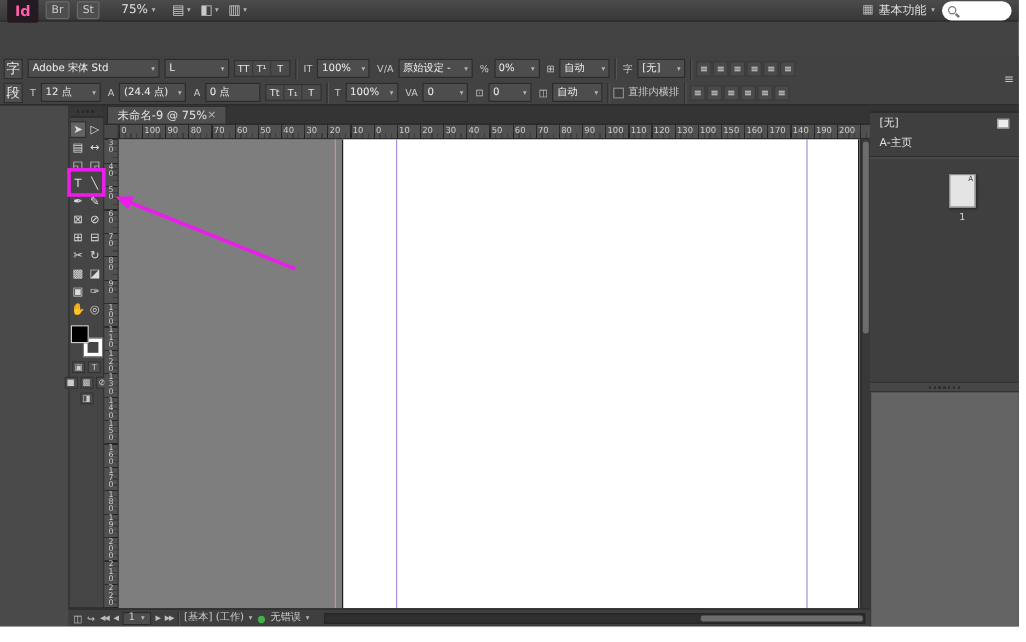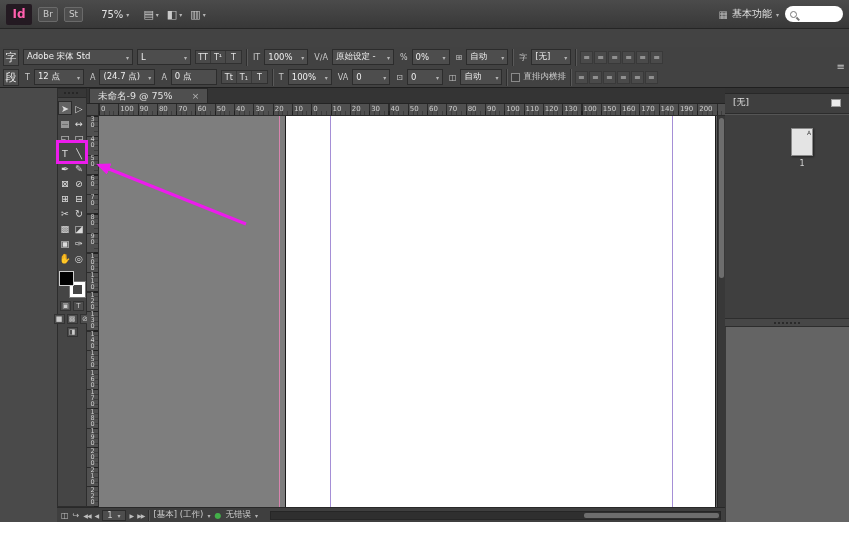--- a/index.html
+++ b/index.html
@@ -1,20 +1,20 @@
 <!DOCTYPE html>
 <html><head>
 <meta charset="utf-8">
 <style>
   *{box-sizing:border-box;margin:0;padding:0}
   body{width:855px;height:535px;background:#fff;font-family:"DejaVu Sans",sans-serif;position:relative;overflow:hidden}
   .app{position:absolute;left:0;top:0;width:849px;height:522px;background:#434343;overflow:hidden;color:#ddd}
 
   
-  .topbar{position:absolute;left:0;top:0;right:0;height:29px;background:linear-gradient(#4b4b4b,#383838);border-bottom:1px solid #252525;display:flex;align-items:center;gap:6px;padding:0 6px}
+  .topbar{position:absolute;left:0;top:0;right:0;height:18px;background:linear-gradient(#4b4b4b,#383838);border-bottom:1px solid #252525;display:flex;align-items:center;gap:6px;padding:0 6px}
   .logo{width:26px;height:21px;background:#241a22;color:#ff5fae;font-weight:bold;font-size:12px;display:flex;align-items:center;justify-content:center;border-radius:2px}
   .mini-btn{height:15px;padding:0 4px;border:1px solid #6a6a6a;border-radius:2px;background:#4e4e4e;font-size:9px;color:#ccc;display:flex;align-items:center}
   .zoom{font-size:10px;color:#e2e2e2;display:flex;gap:3px;align-items:center;margin-left:12px}
   .car{font-size:6px;color:#b5b5b5}
   .icon-dd{display:flex;align-items:center;gap:2px;margin-left:8px;font-size:11px;color:#c9c9c9}
   .spacer{flex:1}
   .workspace{font-size:10px;display:flex;gap:4px;align-items:center;color:#e0e0e0}
   .ws-icon{font-size:10px;color:#bbb}
   .search{width:58px;height:16px;background:#fff;border-radius:8px;display:flex;align-items:center;padding:0 5px;gap:3px;flex:none}
   .search input{border:none;outline:none;width:34px;font-size:9px;background:transparent}
@@ -53,21 +53,21 @@
   .tool.active{background:#636363;border:1px solid #2b2b2b}
   .swatches{position:relative;width:26px;height:26px;margin:6px auto 2px}
   .strokesw{position:absolute;right:0;bottom:0;width:15px;height:15px;border:3px solid #fff;outline:1px solid #777;background:transparent}
   .fillsw{position:absolute;left:0;top:0;width:15px;height:15px;background:#000;border:1px solid #cfcfcf}
   .mini-rows{display:flex;flex-direction:column;align-items:center;gap:3px;margin-top:4px}
   .mrow{display:flex;gap:2px}
   .mbtn{width:11px;height:10px;background:#4e4e4e;border:1px solid #333;font-size:7px;color:#ccc;display:flex;align-items:center;justify-content:center}
 
   
   .tabbar{position:absolute;left:87px;top:88px;width:638px;height:16px;background:#343434;border-bottom:1px solid #242424;display:flex;align-items:flex-end;padding-left:2px}
-  .doc-tab{height:15px;background:#4f4f4f;border:1px solid #282828;border-bottom:none;display:flex;align-items:center;gap:19px;padding:0 8px;font-size:9.5px;color:#e3e3e3;white-space:nowrap}
+  .doc-tab{height:15px;background:#4f4f4f;border:1px solid #282828;border-bottom:none;display:flex;align-items:center;gap:0;padding:0 8px;font-size:9.5px;color:#e3e3e3;white-space:nowrap}
   .doc-close{color:#b5b5b5;font-size:9px}
   .ruler-corner{position:absolute;left:87px;top:104px;width:12px;height:12px;background:#4a4a4a;border-right:1px solid #2c2c2c;border-bottom:1px solid #2c2c2c}
   .hruler{position:absolute;left:99px;top:104px;width:626px;height:12px;background:#505050;border-bottom:1px solid #2c2c2c;overflow:hidden;
     background-image:repeating-linear-gradient(90deg,rgba(0,0,0,.45) 0 1px,transparent 1px 19.3px),repeating-linear-gradient(90deg,rgba(0,0,0,.25) 0 1px,transparent 1px 4.825px);
     background-size:100% 100%,100% 4px;background-position:0 0,0 100%;background-repeat:no-repeat}
   #hruler-labels{display:flex}
   .hrl{width:19.3px;flex:none;font-size:7px;color:#cdcdcd;padding-left:2px;line-height:11px}
   .vruler{position:absolute;left:87px;top:116px;width:12px;height:391px;background:#505050;border-right:1px solid #2c2c2c;overflow:hidden;
     background-image:repeating-linear-gradient(180deg,rgba(0,0,0,.45) 0 1px,transparent 1px 19.5px),repeating-linear-gradient(180deg,rgba(0,0,0,.25) 0 1px,transparent 1px 4.875px);
     background-size:100% 100%,4px 100%;background-position:0 0,100% 0;background-repeat:no-repeat}
@@ -211,21 +211,21 @@
 
     <div class="cp-row">
       <div class="cp-tab">段</div>
       <span class="flab">T</span>
       <div class="fld w50">
         <span class="val">12 点</span>
         <span class="car">▾</span>
       </div>
       <span class="flab">A</span>
       <div class="fld w56">
-        <span class="val">(24.7 点)</span>
+        <span class="val">(24.4 点)</span>
         <span class="car">▾</span>
       </div>
       <span class="flab">A</span>
       <div class="fld w46">
         <span class="val">0 点</span>
       </div>
       <div class="tbtns" id="caps-r2">
           <div class="tbtn">Tt</div>
           <div class="tbtn">T₁</div>
           <div class="tbtn">T</div>
@@ -493,20 +493,23 @@
   </div>
 
   <div class="dock">
     <div class="dock-header"></div>
     <div class="panel-body">
       <div id="masters">
           <div class="master-row">
             <span>[无]</span>
             <span class="micon"></span>
           </div>
+          <div class="master-row">
+            <span>A-主页</span>
+          </div>
         </div>
       <div class="pdiv"></div>
       <div class="thumb-area">
         <div class="pg-thumb">
           <span class="pg-a">A</span>
         </div>
         <div class="pg-num">1</div>
       </div>
     </div>
     <div class="grip">

